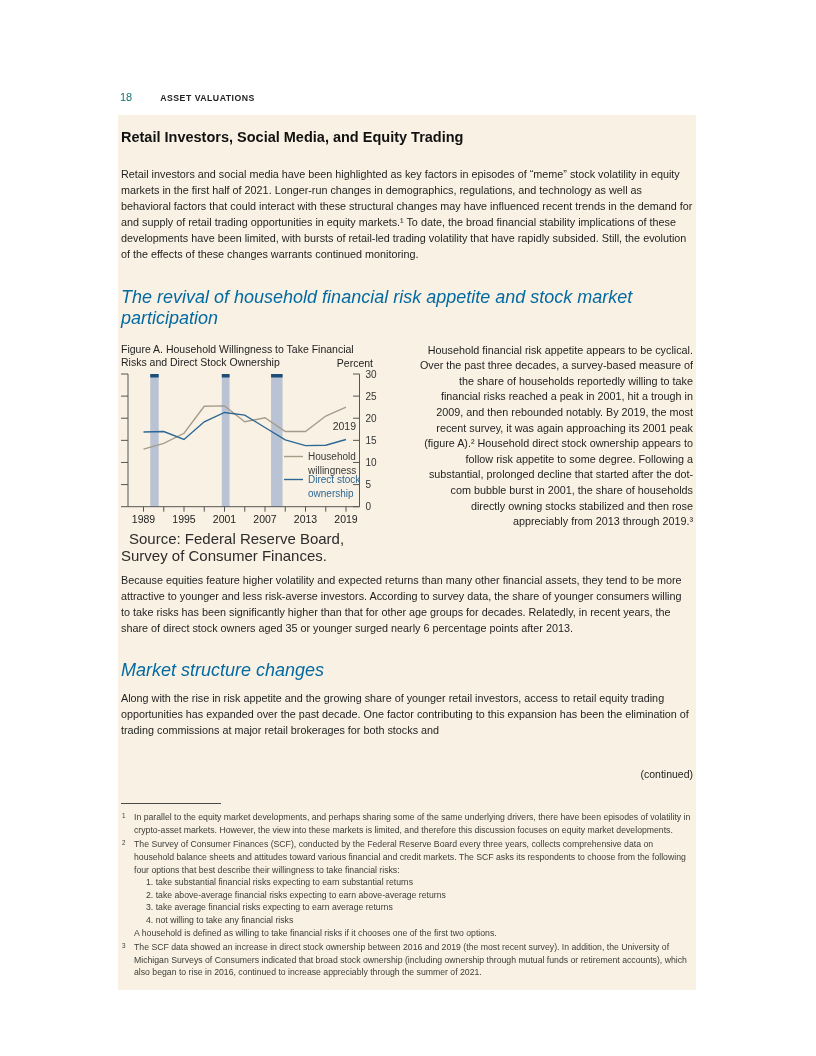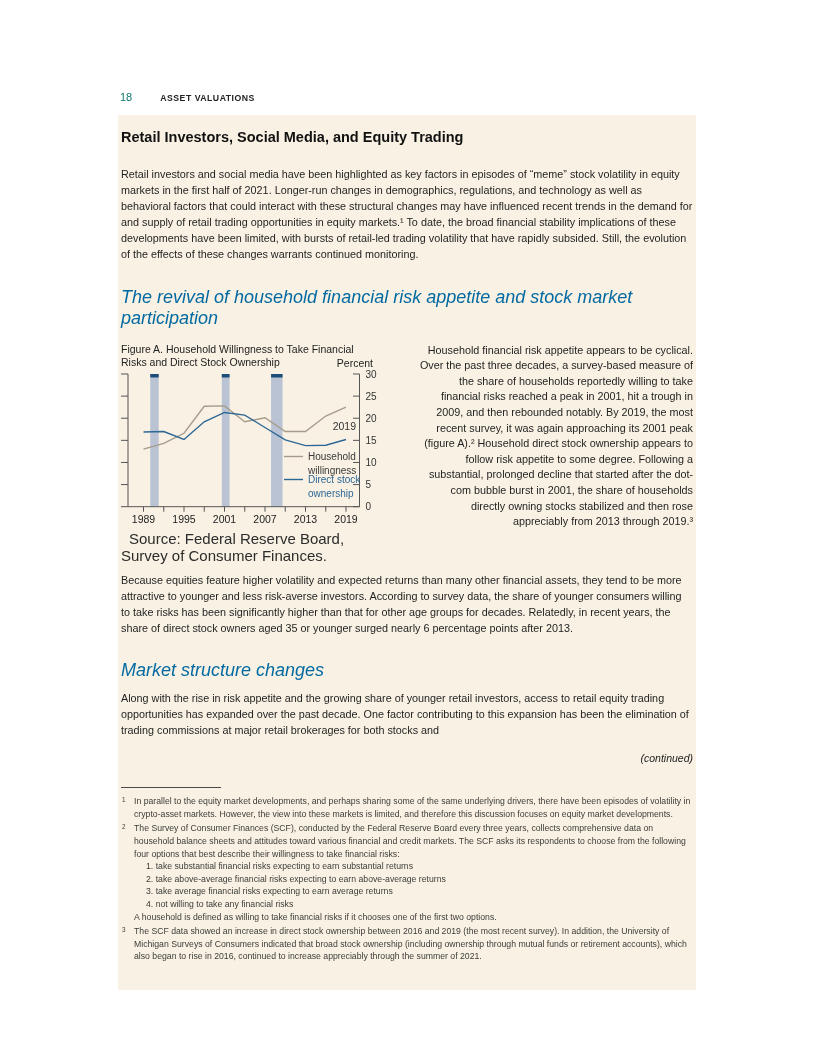--- a/index.html
+++ b/index.html
@@ -20,21 +20,21 @@
   .section-heading{font-size:18px;font-style:italic;font-weight:normal;color:#0369a1;margin:24px 0 0 0;}
   .figure-row{display:flex;gap:26px;margin-top:14px;align-items:flex-start;}
   .fig-col{width:272px;flex:none;}
   .right-col{flex:1;}
   .right-col p{line-height:15.6px;text-align:right;}
   .fig-title{font-size:10.5px;line-height:13.5px;color:#222;width:252px;}
   svg.chart{display:block;margin-top:-14px;}
   .fig-source{font-size:15px;line-height:17px;color:#2c2c2c;width:248px;text-indent:8px;margin-top:2px;}
   .para2{margin-top:8px;}
   .section2-body{margin-top:9px;}
-  .continued{font-size:10.5px;font-style:italic;text-align:right;color:#222;margin-top:14px;}
+  .continued{font-size:10.5px;text-align:right;color:#222;margin-top:30px;}
   .fn-rule{width:100px;border:none;border-top:1px solid #4a4a4a;margin:23px 0 7px 0;}
   .footnote{position:relative;padding-left:13px;font-size:8.7px;line-height:12.6px;color:#3c3c38;margin-top:2px;}
   .fn-marker{position:absolute;left:1px;top:-1px;font-size:6.3px;}
   .fn-option{padding-left:12px;}
   .chart-text{font-family:"Liberation Sans", sans-serif;}
 </style>
 </head>
 <body>
 
 <div class="page-header">

